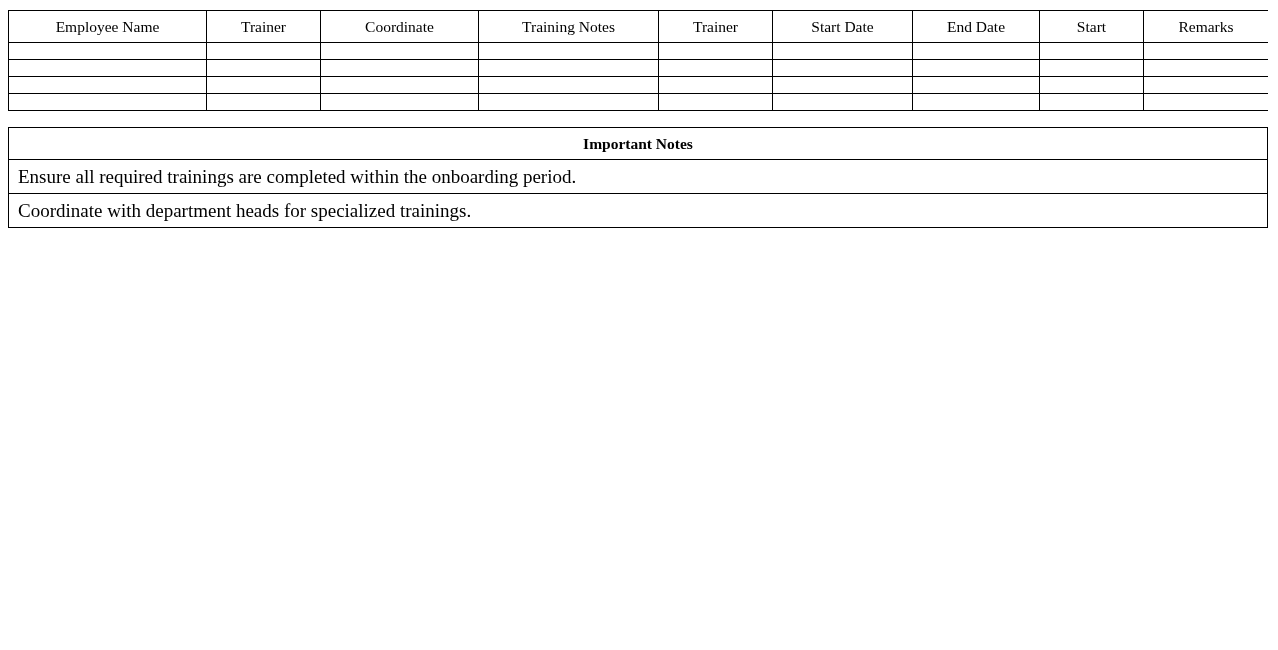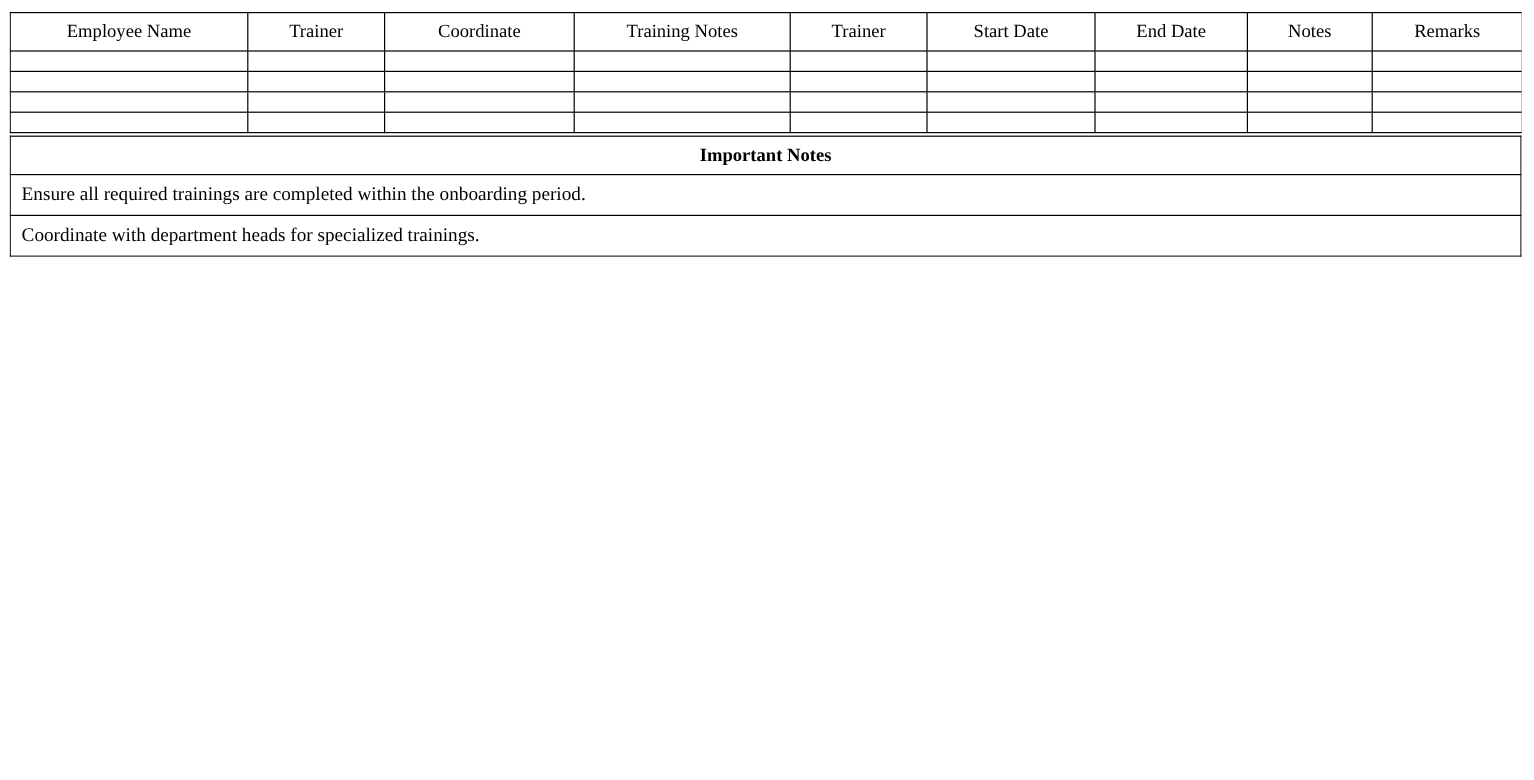--- a/index.html
+++ b/index.html
@@ -39,33 +39,33 @@
   .col-position  { width: 114px; }
   .col-dept      { width: 158px; }
   .col-topic     { width: 180px; }
   .col-trainer   { width: 114px; }
   .col-start     { width: 140px; }
   .col-end       { width: 127px; }
   .col-status    { width: 104px; }
   .col-remarks   { width: 125px; }
   
   .notes-table {
-    margin-top: 2px;
+    margin-top: 16px;
   }
   .notes-table th {
     font-weight: bold;
     font-size: 15.5px;
     text-align: center;
     height: 29px;
     vertical-align: middle;
   }
   .notes-table td {
     height: 33px;
     padding: 0 9px;
-    font-size: 16px;
+    font-size: 19px;
     text-align: left;
     vertical-align: middle;
   }
 </style>
 </head>
 <body>
 
 <table class="training-table">
   <colgroup>
     <col class="col-employee">
@@ -80,21 +80,21 @@
   </colgroup>
   <thead>
     <tr>
       <th>Employee Name</th>
       <th>Trainer</th>
       <th>Coordinate</th>
       <th>Training Notes</th>
       <th>Trainer</th>
       <th>Start Date</th>
       <th>End Date</th>
-      <th>Notes</th>
+      <th>Start</th>
       <th>Remarks</th>
     </tr>
   </thead>
   <tbody id="training-rows">
       <tr>
         <td></td>
         <td></td>
         <td></td>
         <td></td>
         <td></td>

